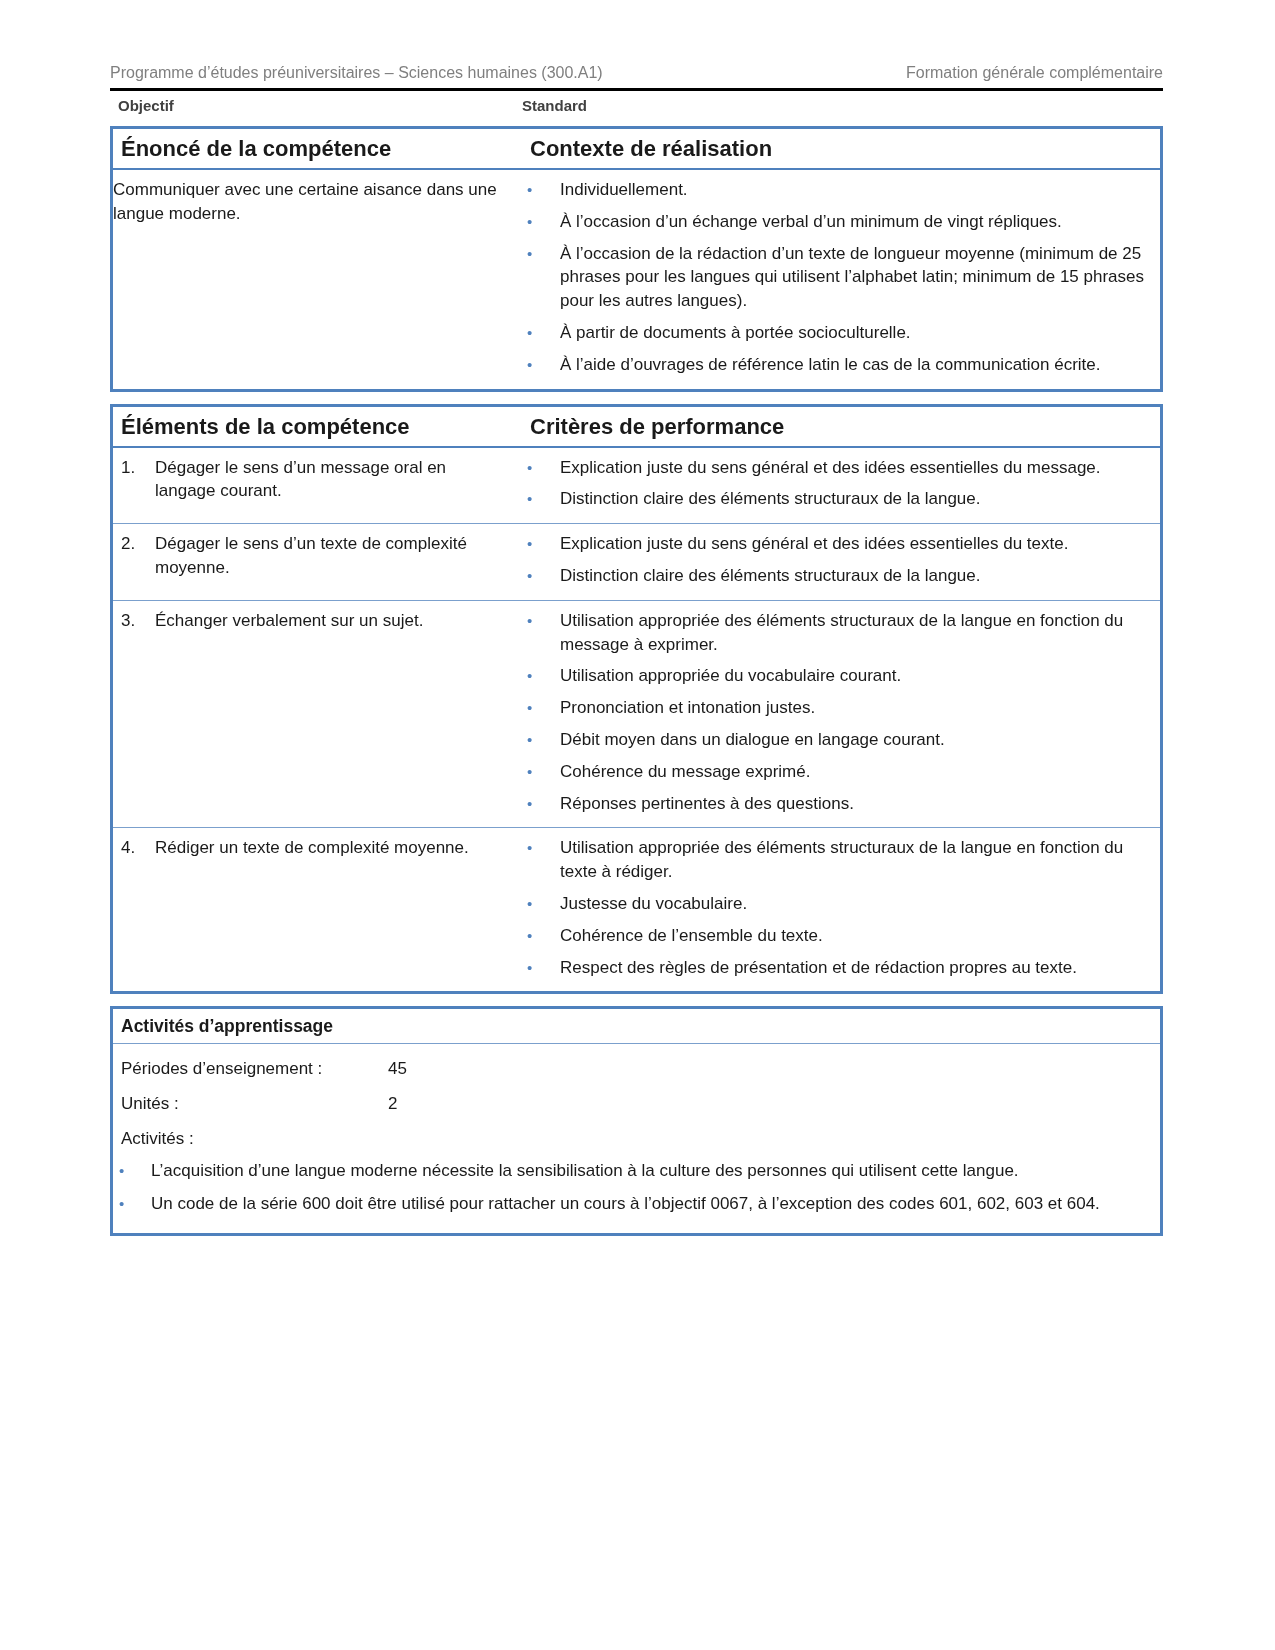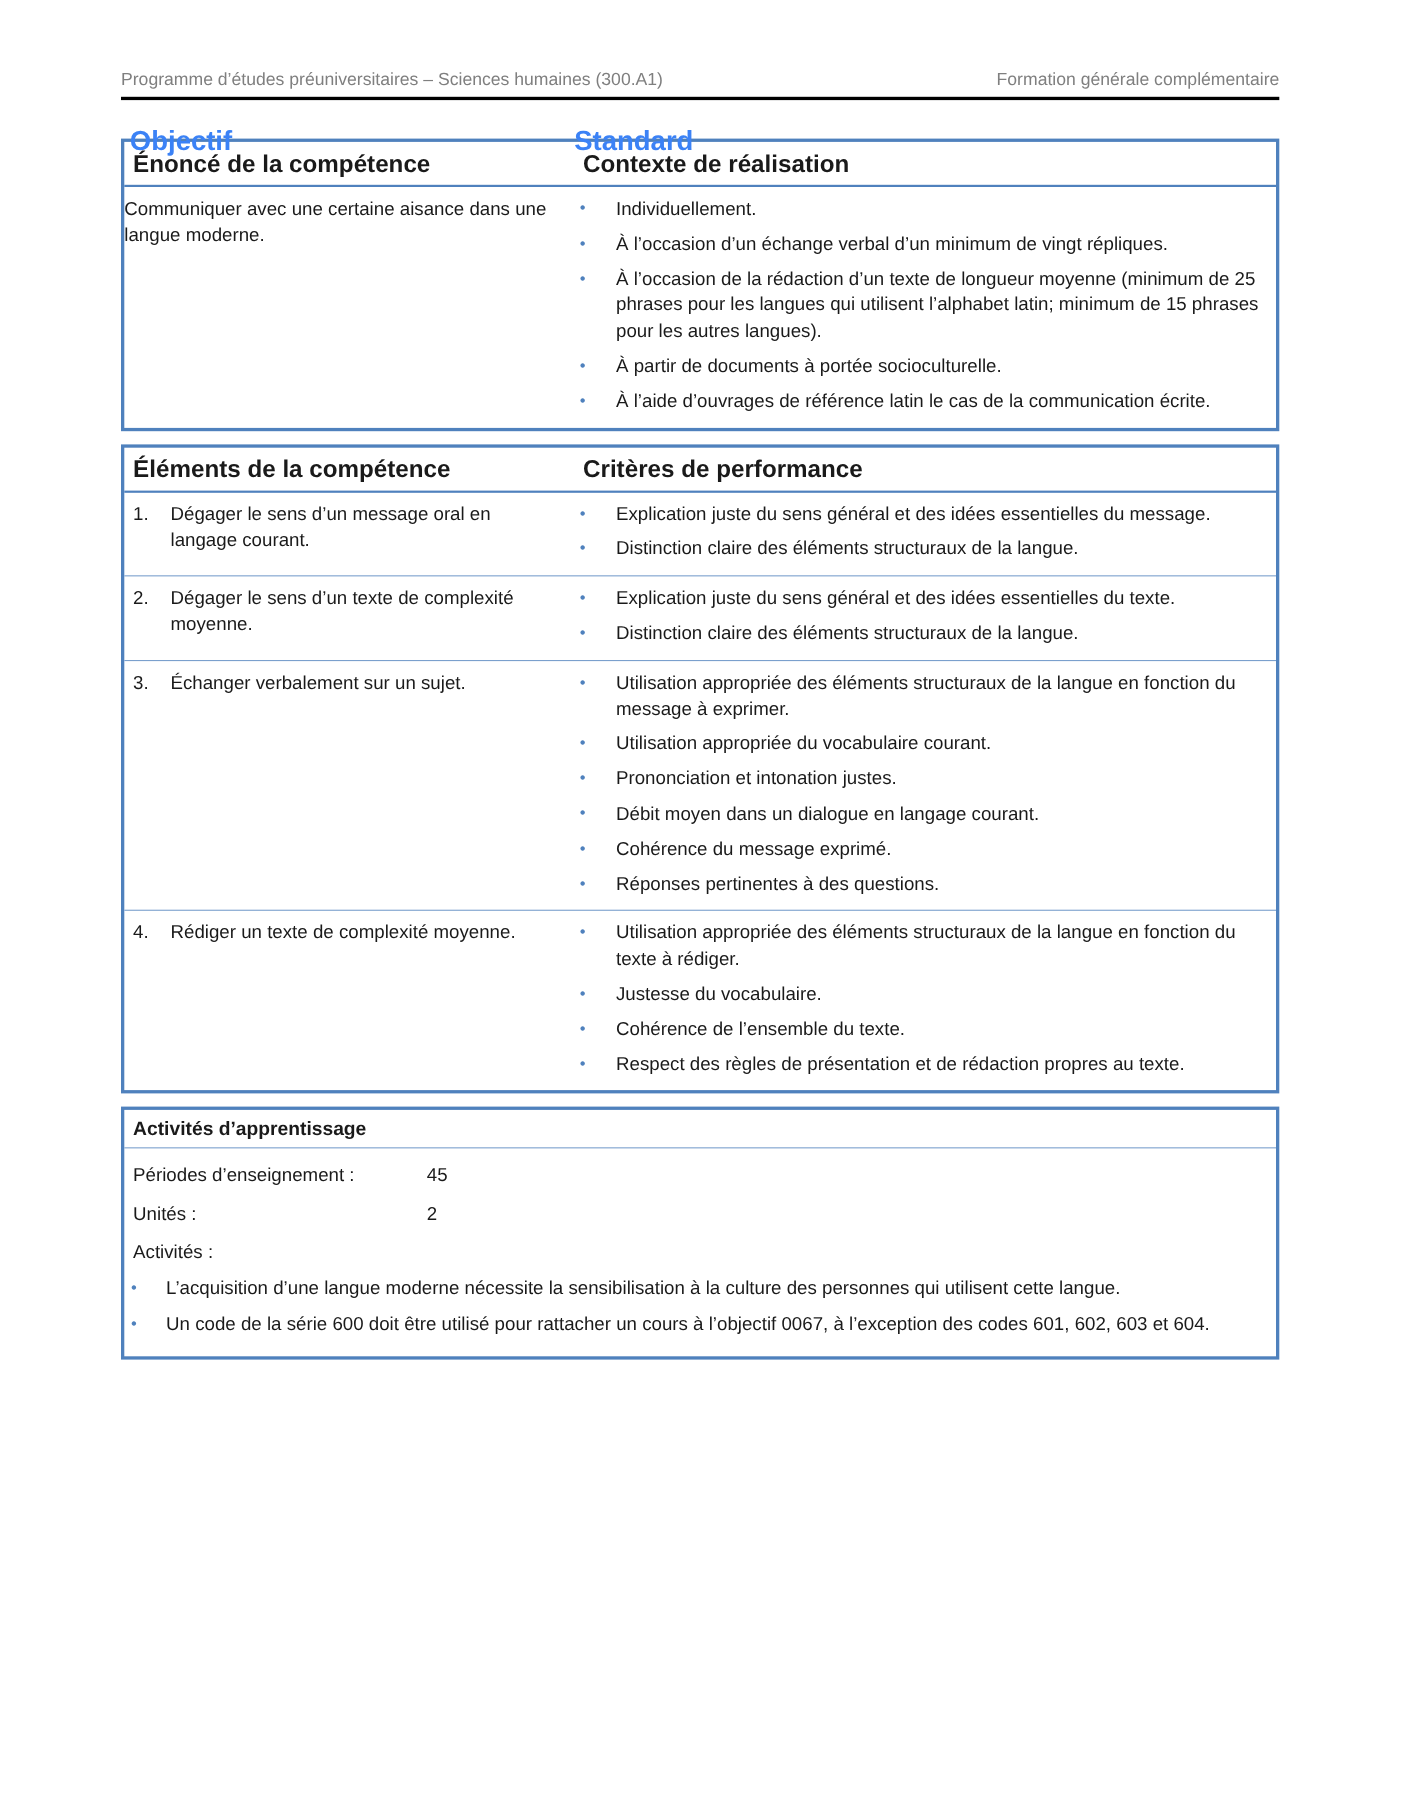--- a/index.html
+++ b/index.html
@@ -23,21 +23,21 @@
   
   .banner {
     margin-top:53px; height:28px; background:#4f81bd; color:#ffffff;
     display:flex; justify-content:space-between; align-items:center;
     padding:0 10px; font-size:17px;
   }
 
   
   .col-titles { position:relative; height:32px; margin-top:3px; }
   .col-titles span {
-    position:absolute; top:20px; font-size:25px; font-weight:bold; color:#3b82f6;
+    position:absolute; top:3px; font-size:15px; font-weight:bold; color:#404040;
   }
   .col-titles .lt { left:8px; }
   .col-titles .rt { left:412px; }
 
   
   .box { border:3px solid #4f81bd; background:#fff; }
   .box + .box { margin-top:12px; }
   .thead {
     display:grid; grid-template-columns:409px 1fr;
     border-bottom:2px solid #4f81bd;

